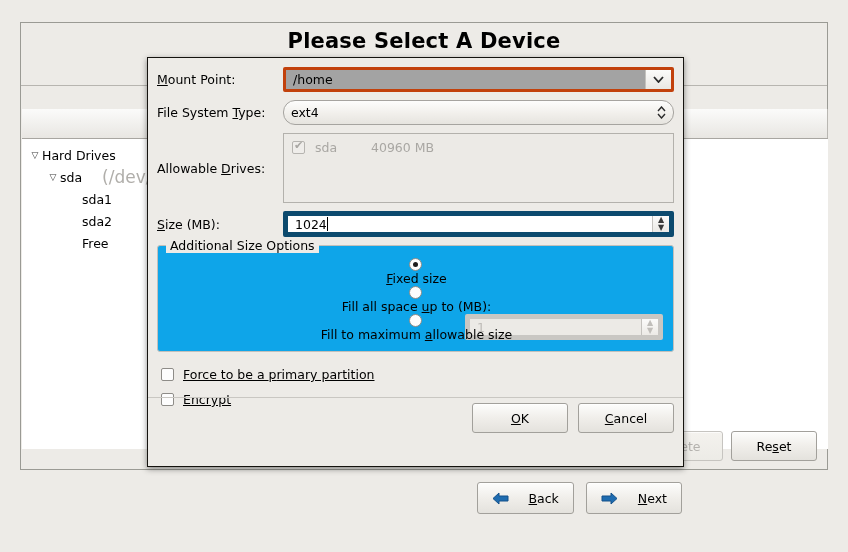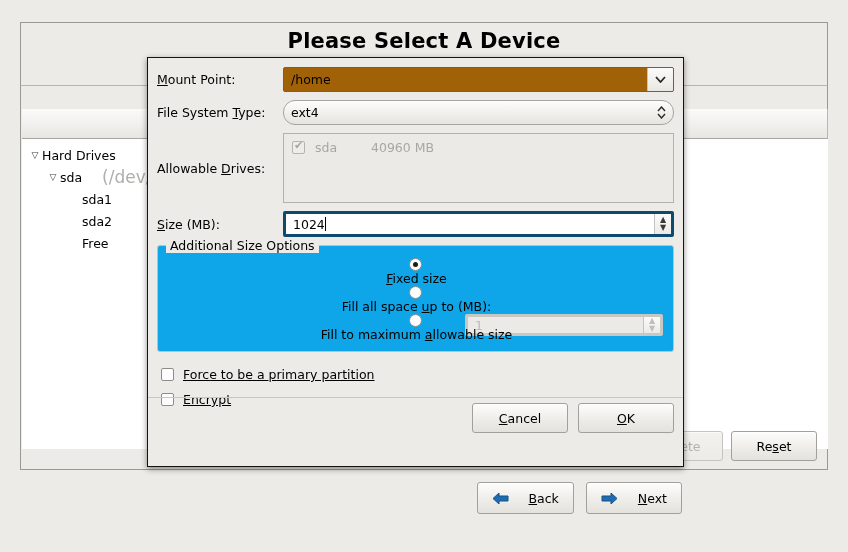--- a/index.html
+++ b/index.html
@@ -118,22 +118,22 @@
     border-bottom: 1px solid #000;
     letter-spacing: .3px;
   }
   .dlg-body { padding: 9px 9px 0 9px; position: relative; height: 384px; }
 
   .frow { display: flex; align-items: center; margin-bottom: 8px; }
   .flabel { width: 126px; font-size: 12.5px; flex: none; }
 
   .field {
     flex: 1; height: 25px;
-    border: 1px solid #c2410c;
-    background: #a16207;
+    border: 3px solid #c2410c;
+    background: #a3a3a3;
     display: flex; align-items: center;
     font-size: 12.5px;
     border-radius: 2px;
     overflow: hidden;
   }
   .field .val { padding-left: 7px; flex: 1; }
   .combo-arrow {
     width: 26px; height: 100%;
     border-left: 1px solid #c4c2be;
     background: linear-gradient(to bottom,#fbfbfa,#e9e7e3);
@@ -159,21 +159,21 @@
     border-radius: 2px; margin-right: 10px; position: relative; flex: none;
   }
   .cb.checked-grey::after {
     content: "✔"; position: absolute; left: 1px; top: -3px;
     font-size: 11px; color: #a9a7a3;
   }
   .drive-name { width: 56px; }
   .drive-size { width: 108px; }
 
   .spin {
-    flex: 1; height: 26px; border: 3px solid #0c4a6e;
+    flex: 1; height: 26px; border: 5px solid #0c4a6e;
     background: #ffffff; display: flex; align-items: center; border-radius: 2px;
   }
   .spin .val { padding-left: 7px; flex: 1; font-size: 12.5px; }
   .caret { display:inline-block; width:1px; height:14px; background:#000; vertical-align:-2px; }
   .spin-btns {
     width: 17px; height: 100%;
     border-left: 1px solid #c4c2be;
     background: linear-gradient(to bottom,#fbfbfa,#eceae6);
     display: flex; flex-direction: column; align-items: center; justify-content: center;
   }
@@ -382,23 +382,23 @@
         <div class="chk-row">
           <span class="chkbox"></span>
           <span><span class="u">E</span>ncrypt</span>
         </div>
       </div>
 
       <div class="dlg-sep"></div>
 
       <div class="dlg-btns">
         <div class="btn">
+          <span><span class="u">O</span>K</span>
+        </div>
+        <div class="btn">
           <span><span class="u">C</span>ancel</span>
-        </div>
-        <div class="btn">
-          <span><span class="u">O</span>K</span>
         </div>
       </div>
 
     </div>
   </div>
 
 </div>
 
 </body></html>

